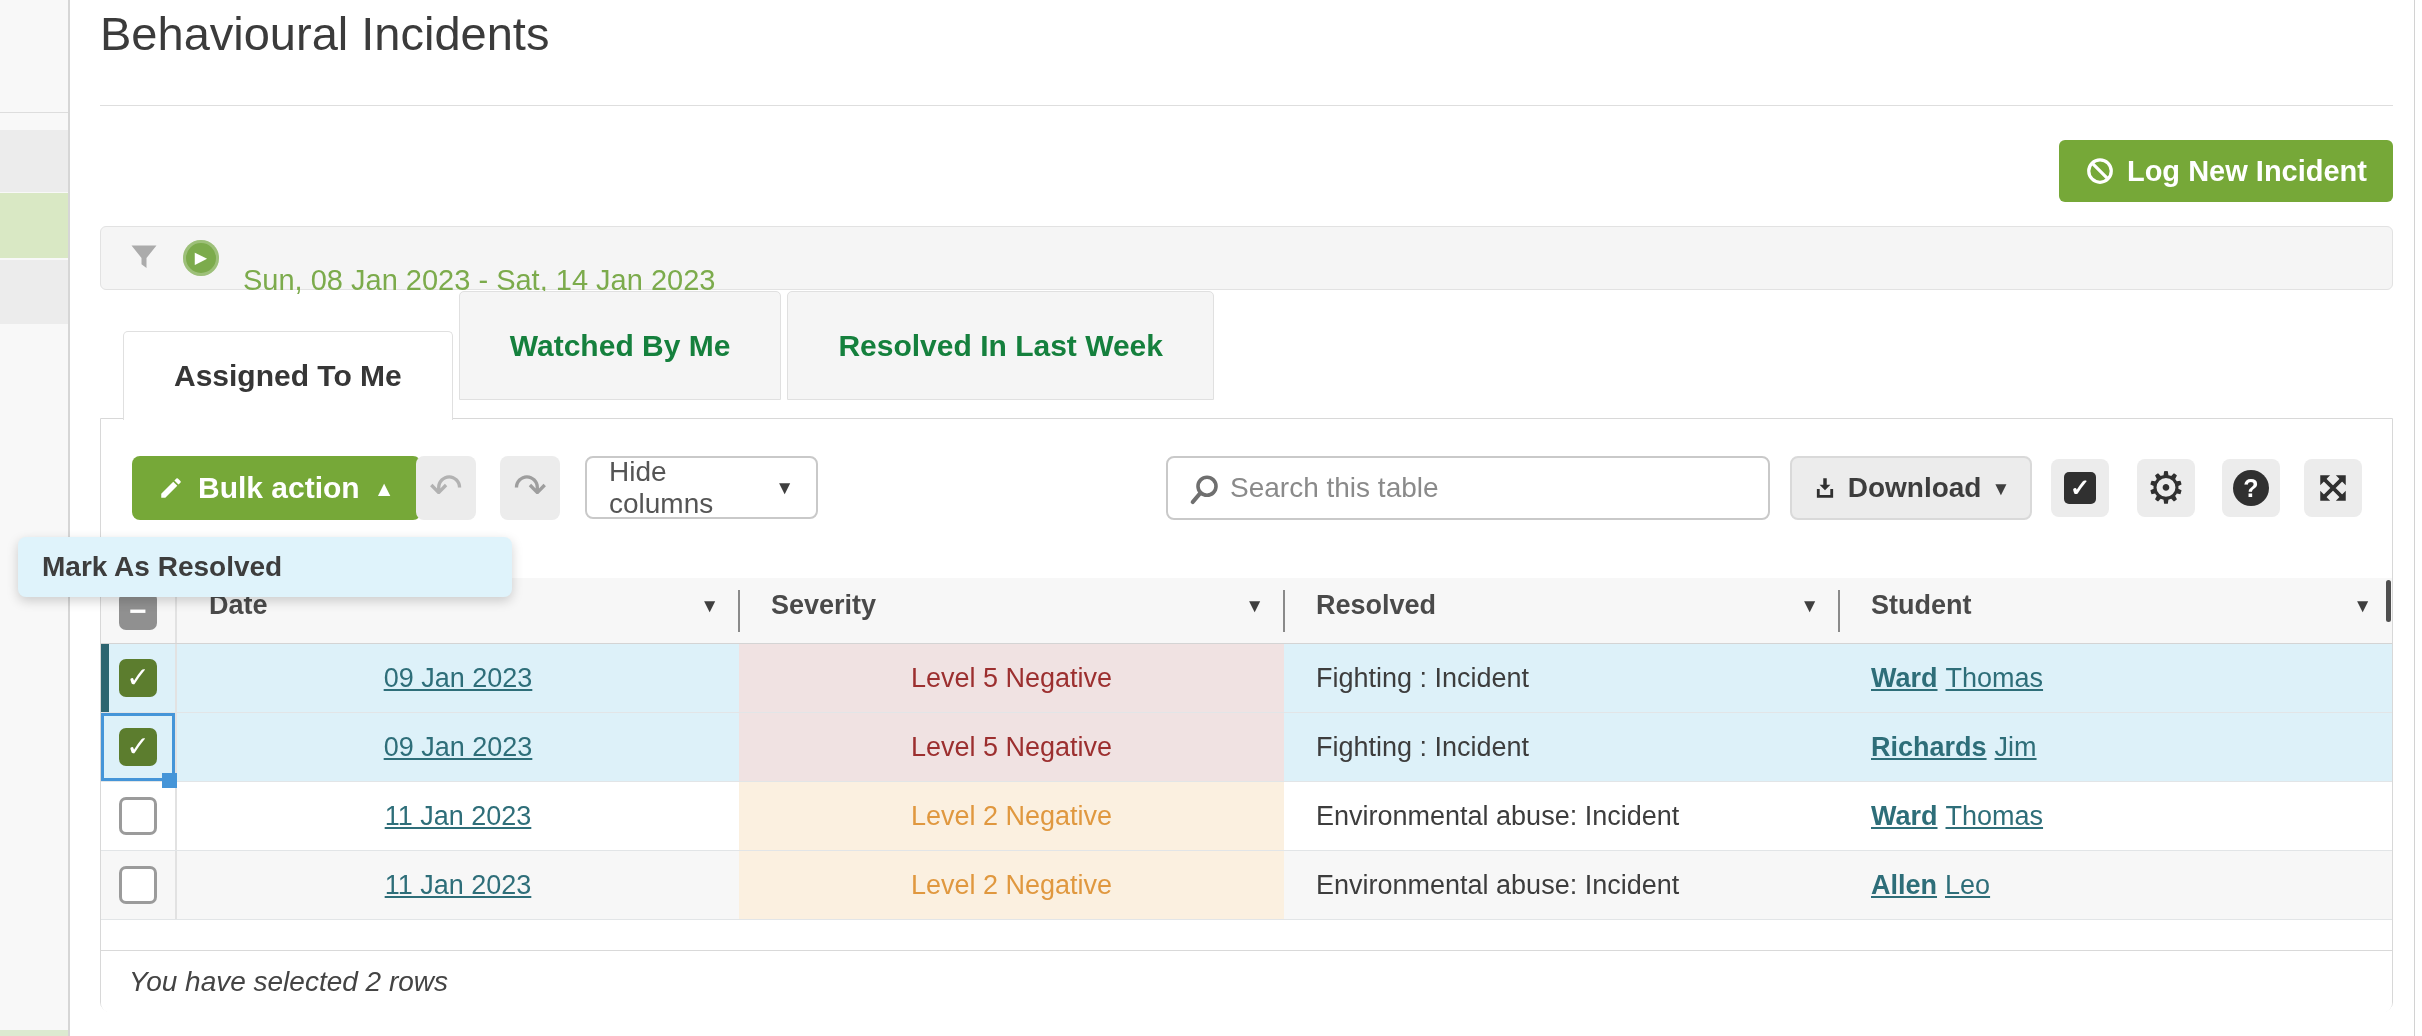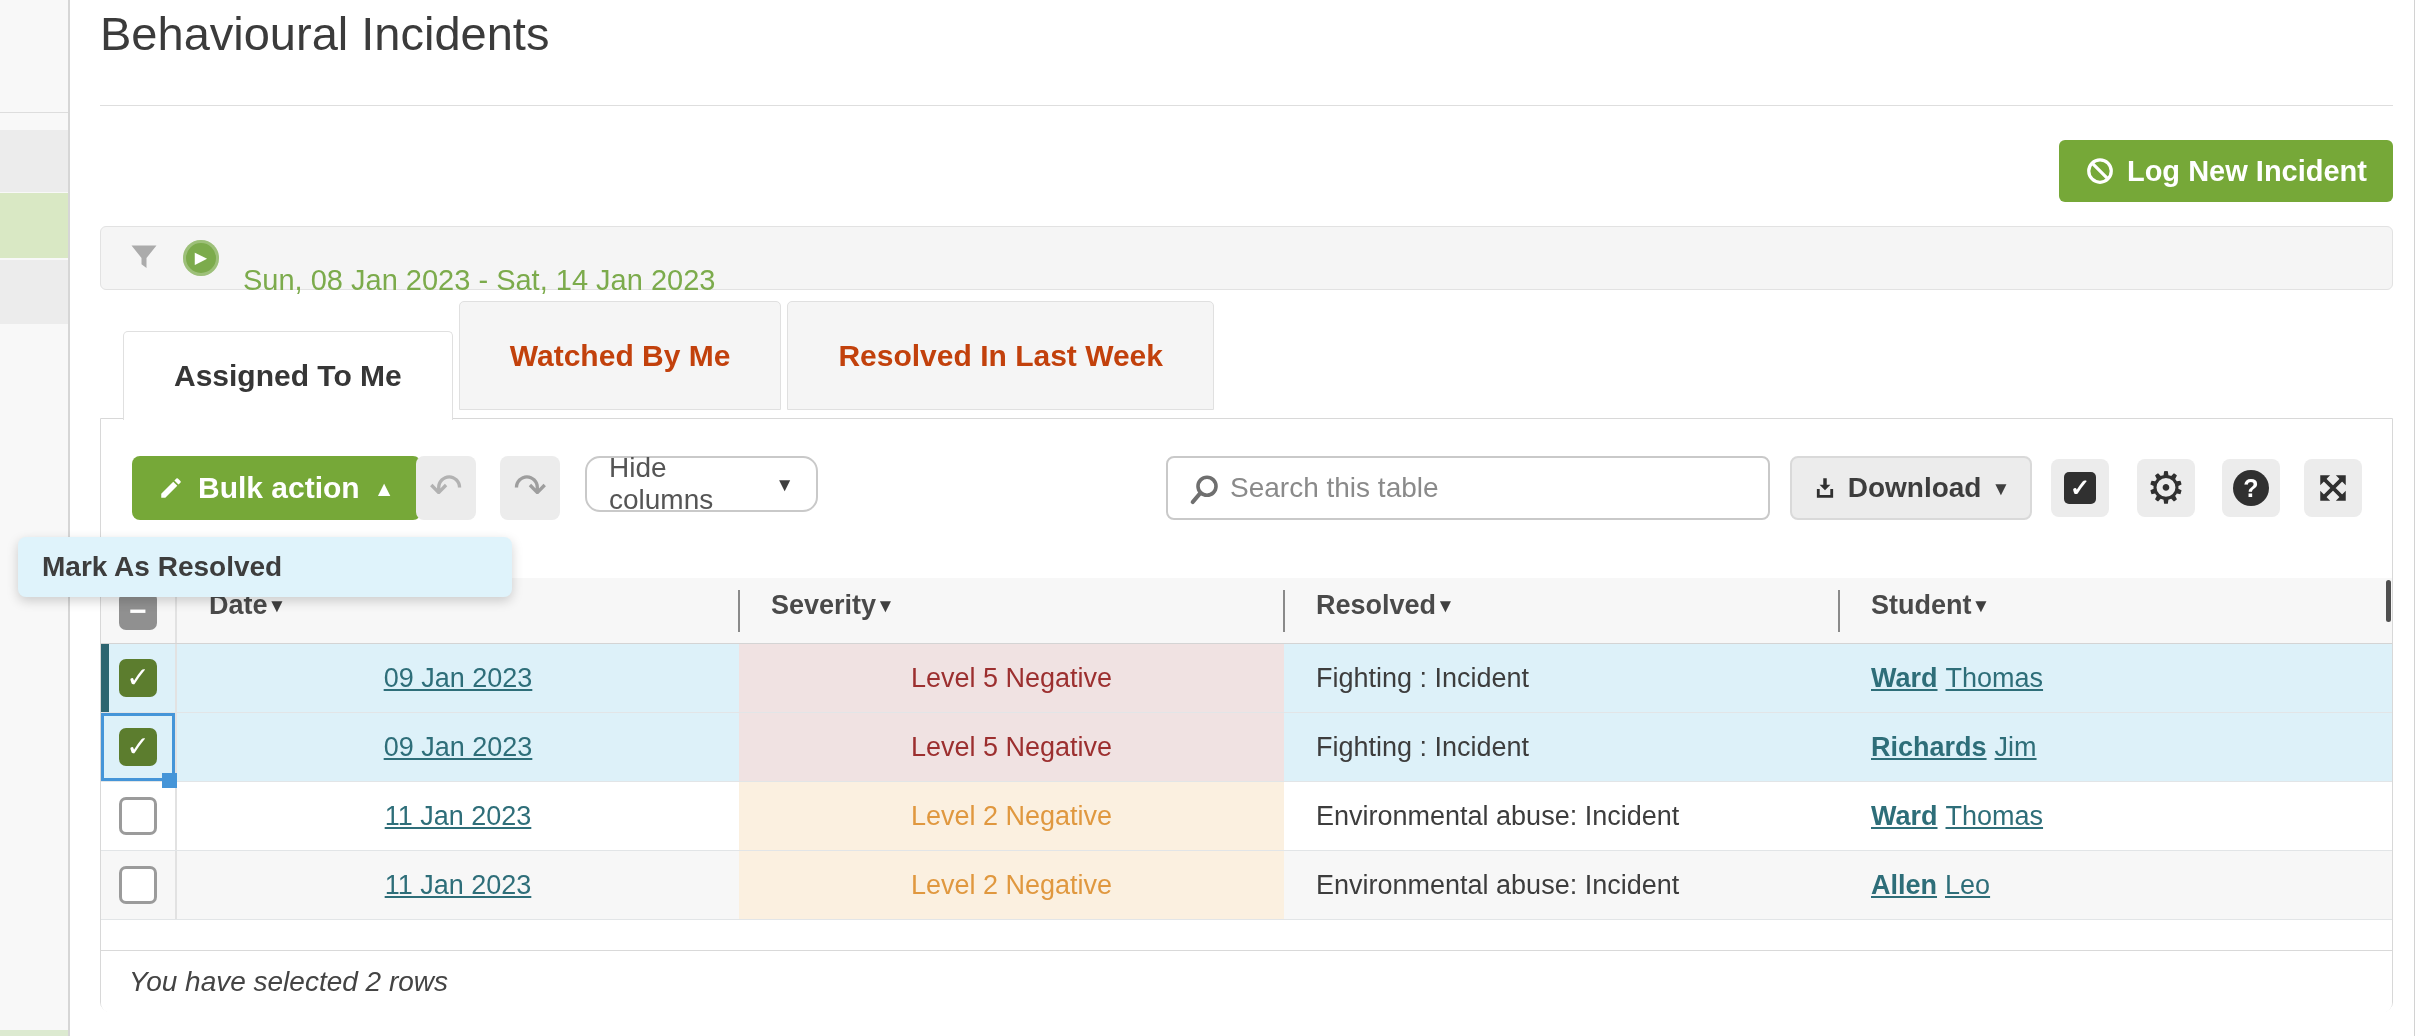--- a/index.html
+++ b/index.html
@@ -28,39 +28,39 @@
   .filter-bar { position:absolute; left:100px; top:226px; width:2293px; height:64px;
                 background:#f5f5f5; border:1px solid #e2e2e2; border-radius:6px;
                 display:flex; align-items:center; gap:24px; padding:0 28px; }
   .play-badge { width:36px; height:36px; border-radius:50%; background:#7cab4c;
                 display:inline-flex; align-items:center; justify-content:center;
                 color:#fff; font-size:16px; line-height:1; box-shadow:inset 0 0 0 3px rgba(255,255,255,.25); }
   .filter-text { color:#7cab4c; font-size:29px;margin-top:44px; }
 
   
   .tabs { position:absolute; left:123px; top:331px; height:89px; display:flex; gap:6px; align-items:flex-end; z-index:3; }
-  .tab { height:109px; margin-bottom:10px; padding:0 50px; display:inline-flex; align-items:center;
+  .tab { height:109px; margin-bottom:20px; padding:0 50px; display:inline-flex; align-items:center;
          background:#f5f5f5; border:1px solid #e0e0e0; border-radius:5px 5px 0 0;
-         font-size:30px; font-weight:bold; color:#c2410c; cursor:pointer; }
+         font-size:30px; font-weight:bold; color:#15803d; cursor:pointer; }
   .tab.active { height:89px; margin-bottom:0; background:#fff; border-bottom:none; color:#363636; z-index:4; }
 
   
   .panel { position:absolute; left:100px; top:418px; width:2293px; height:594px;
            background:#fff; border:1px solid #d8d8d8; border-radius:0 0 10px 10px; }
 
   
   .btn-bulk { position:absolute; left:31px; top:37px; height:64px; padding:0 26px;
               background:var(--brand-green,#76a838); color:#fff; border:none; border-radius:8px;
               font-size:30px; font-weight:bold; display:inline-flex; align-items:center; gap:14px; cursor:pointer; }
   .btn-undo,.btn-redo { position:absolute; top:37px; width:60px; height:64px; background:#ececec;
               border:none; border-radius:8px; font-size:40px; line-height:60px; cursor:pointer; }
   .btn-undo { left:315px; color:#b2b2b2; }
   .btn-redo { left:399px; color:#9e9e9e; }
-  .btn-hidecols { position:absolute; left:484px; top:37px; width:233px; height:56px; background:#fff;
-              border:2px solid #c9c9c9; border-radius:15px; display:inline-flex; align-items:center;
+  .btn-hidecols { position:absolute; left:484px; top:37px; width:233px; height:63px; background:#fff;
+              border:2px solid #c9c9c9; border-radius:8px; display:inline-flex; align-items:center;
               justify-content:space-between; padding:0 22px; font-size:28px; color:#555; cursor:pointer; }
   .caret { font-size:19px; color:#3f3f3f; line-height:1; }
   .btn-bulk .caret { color:#fff; font-size:21px; }
 
   .search-wrap { position:absolute; left:1065px; top:37px; width:604px; height:64px;
                  border:2px solid #c9c9c9; border-radius:8px; background:#fff; }
   .search-wrap svg { position:absolute; left:18px; top:14px; }
   .search-input { position:absolute; left:62px; top:0; width:530px; height:60px; border:none; outline:none;
                   font-size:28px; color:#444; font-family:inherit; background:transparent; }
   .search-input::placeholder { color:#8a8a8a; }
@@ -81,21 +81,21 @@
   
   .bulk-menu { position:absolute; left:18px; top:537px; width:494px; height:60px; background:#dff3fb;
                border-radius:8px; box-shadow:0 4px 12px rgba(0,0,0,.18); z-index:10;
                display:flex; align-items:center; padding:0 24px; }
   .bulk-menu-item { font-size:28px; font-weight:bold; color:#3d3d3d; cursor:pointer; }
 
   
   .table { position:absolute; left:0; top:159px; right:0; }
   .thead,.trow { display:grid; grid-template-columns:76px 562px 545px 555px 1fr; }
   .thead { height:66px; background:#f7f7f7; border-bottom:1px solid #d4d4d4; }
-  .hcell { position:relative; display:flex; align-items:center; 
+  .hcell { position:relative; display:flex; align-items:center; justify-content:space-between;
            padding:0 20px 10px 32px; font-size:27px; font-weight:bold; color:#4a4a4a; }
   .hcell.c-check { justify-content:center; padding:0; border-right:2px solid #e2e2e2; }
   .hcell.sep::before { content:""; position:absolute; left:-1px; top:12px; width:2px; height:42px; background:#8a8a8a; }
 
   .trow { height:69px; border-bottom:1px solid #e2e5e7; position:relative; background:#fff; }
   .trow:nth-child(even):not(.selected) { background:#f7f7f7; }
   .trow.selected { background:#ddf1f9; }
   .trow.accent::before { content:""; position:absolute; left:0; top:0; width:8px; height:100%; background:#2d6570; z-index:2; }
   .cell { display:flex; align-items:center; font-size:27px; }
   .c-check { justify-content:center; border-right:2px solid #e2e2e2; position:relative; }

